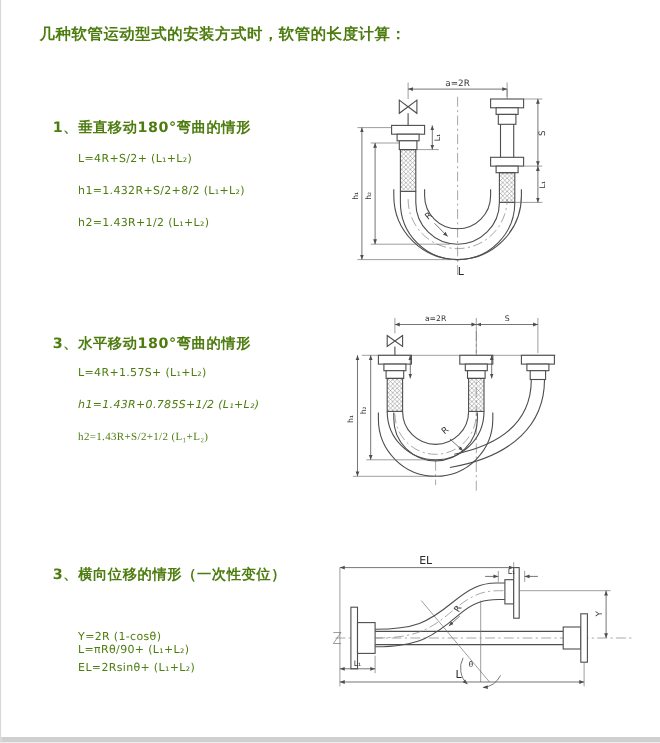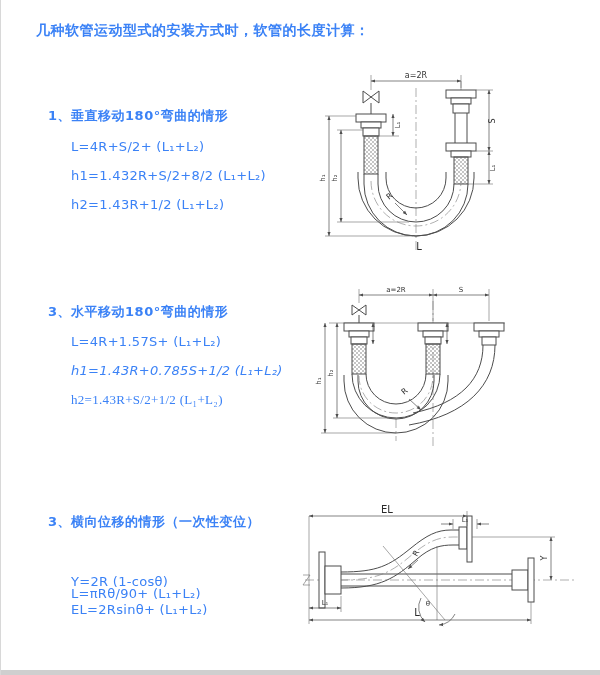--- a/index.html
+++ b/index.html
@@ -1,24 +1,24 @@
 <!DOCTYPE html>
 <html><head>
 <meta charset="utf-8">
 <style>
   html,body { margin:0; padding:0; background:#e8e8e8; }
   .page {
     position:relative; width:600px; height:675px; background:#ffffff;
-    font-family:"DejaVu Sans","Liberation Sans",sans-serif; color:#3b82f6;
+    font-family:"DejaVu Sans","Liberation Sans",sans-serif; color:#4d7c0f;
     overflow:hidden; border-left:1px solid #d8d8d8;
   }
   .scan-edge-bottom { position:absolute; left:0; right:0; bottom:0; height:5px; background:#cfcfcf; }
   .title { position:absolute; left:35px; top:22px; font-size:14px; font-weight:bold; letter-spacing:.5px; }
   .sec-heading { position:absolute; left:47px; font-size:13px; font-weight:bold; letter-spacing:.5px; }
-  .formula { position:absolute; left:70px; font-size:13px; font-weight:normal; letter-spacing:.3px; }
+  .formula { position:absolute; left:70px; font-size:10px; font-weight:normal; letter-spacing:.3px; }
   .hd1 { top:107px; } .f10 { top:139px; } .f11 { top:168px; } .f12 { top:197px; }
   .hd2 { top:303px; } .f20 { top:334px; } .f21 { top:363px;font-style:italic; } .f22 { top:392px;font-family:Liberation Serif, serif; }
   .hd3 { top:513px;text-align:center; } .f30 { top:576px;margin-top:10px; } .f31 { top:574px; } .f32 { top:602px; }
   .diag { position:absolute; }
   .d1 { left:308px; top:66px; }
   .d2 { left:308px; top:281px; }
   .d3 { left:296px; top:502px; }
   svg { overflow:visible; }
   .ln   { stroke:#4d4d4d; stroke-width:1; fill:none; }
   .lnw  { stroke:#4d4d4d; stroke-width:1; fill:#ffffff; }

